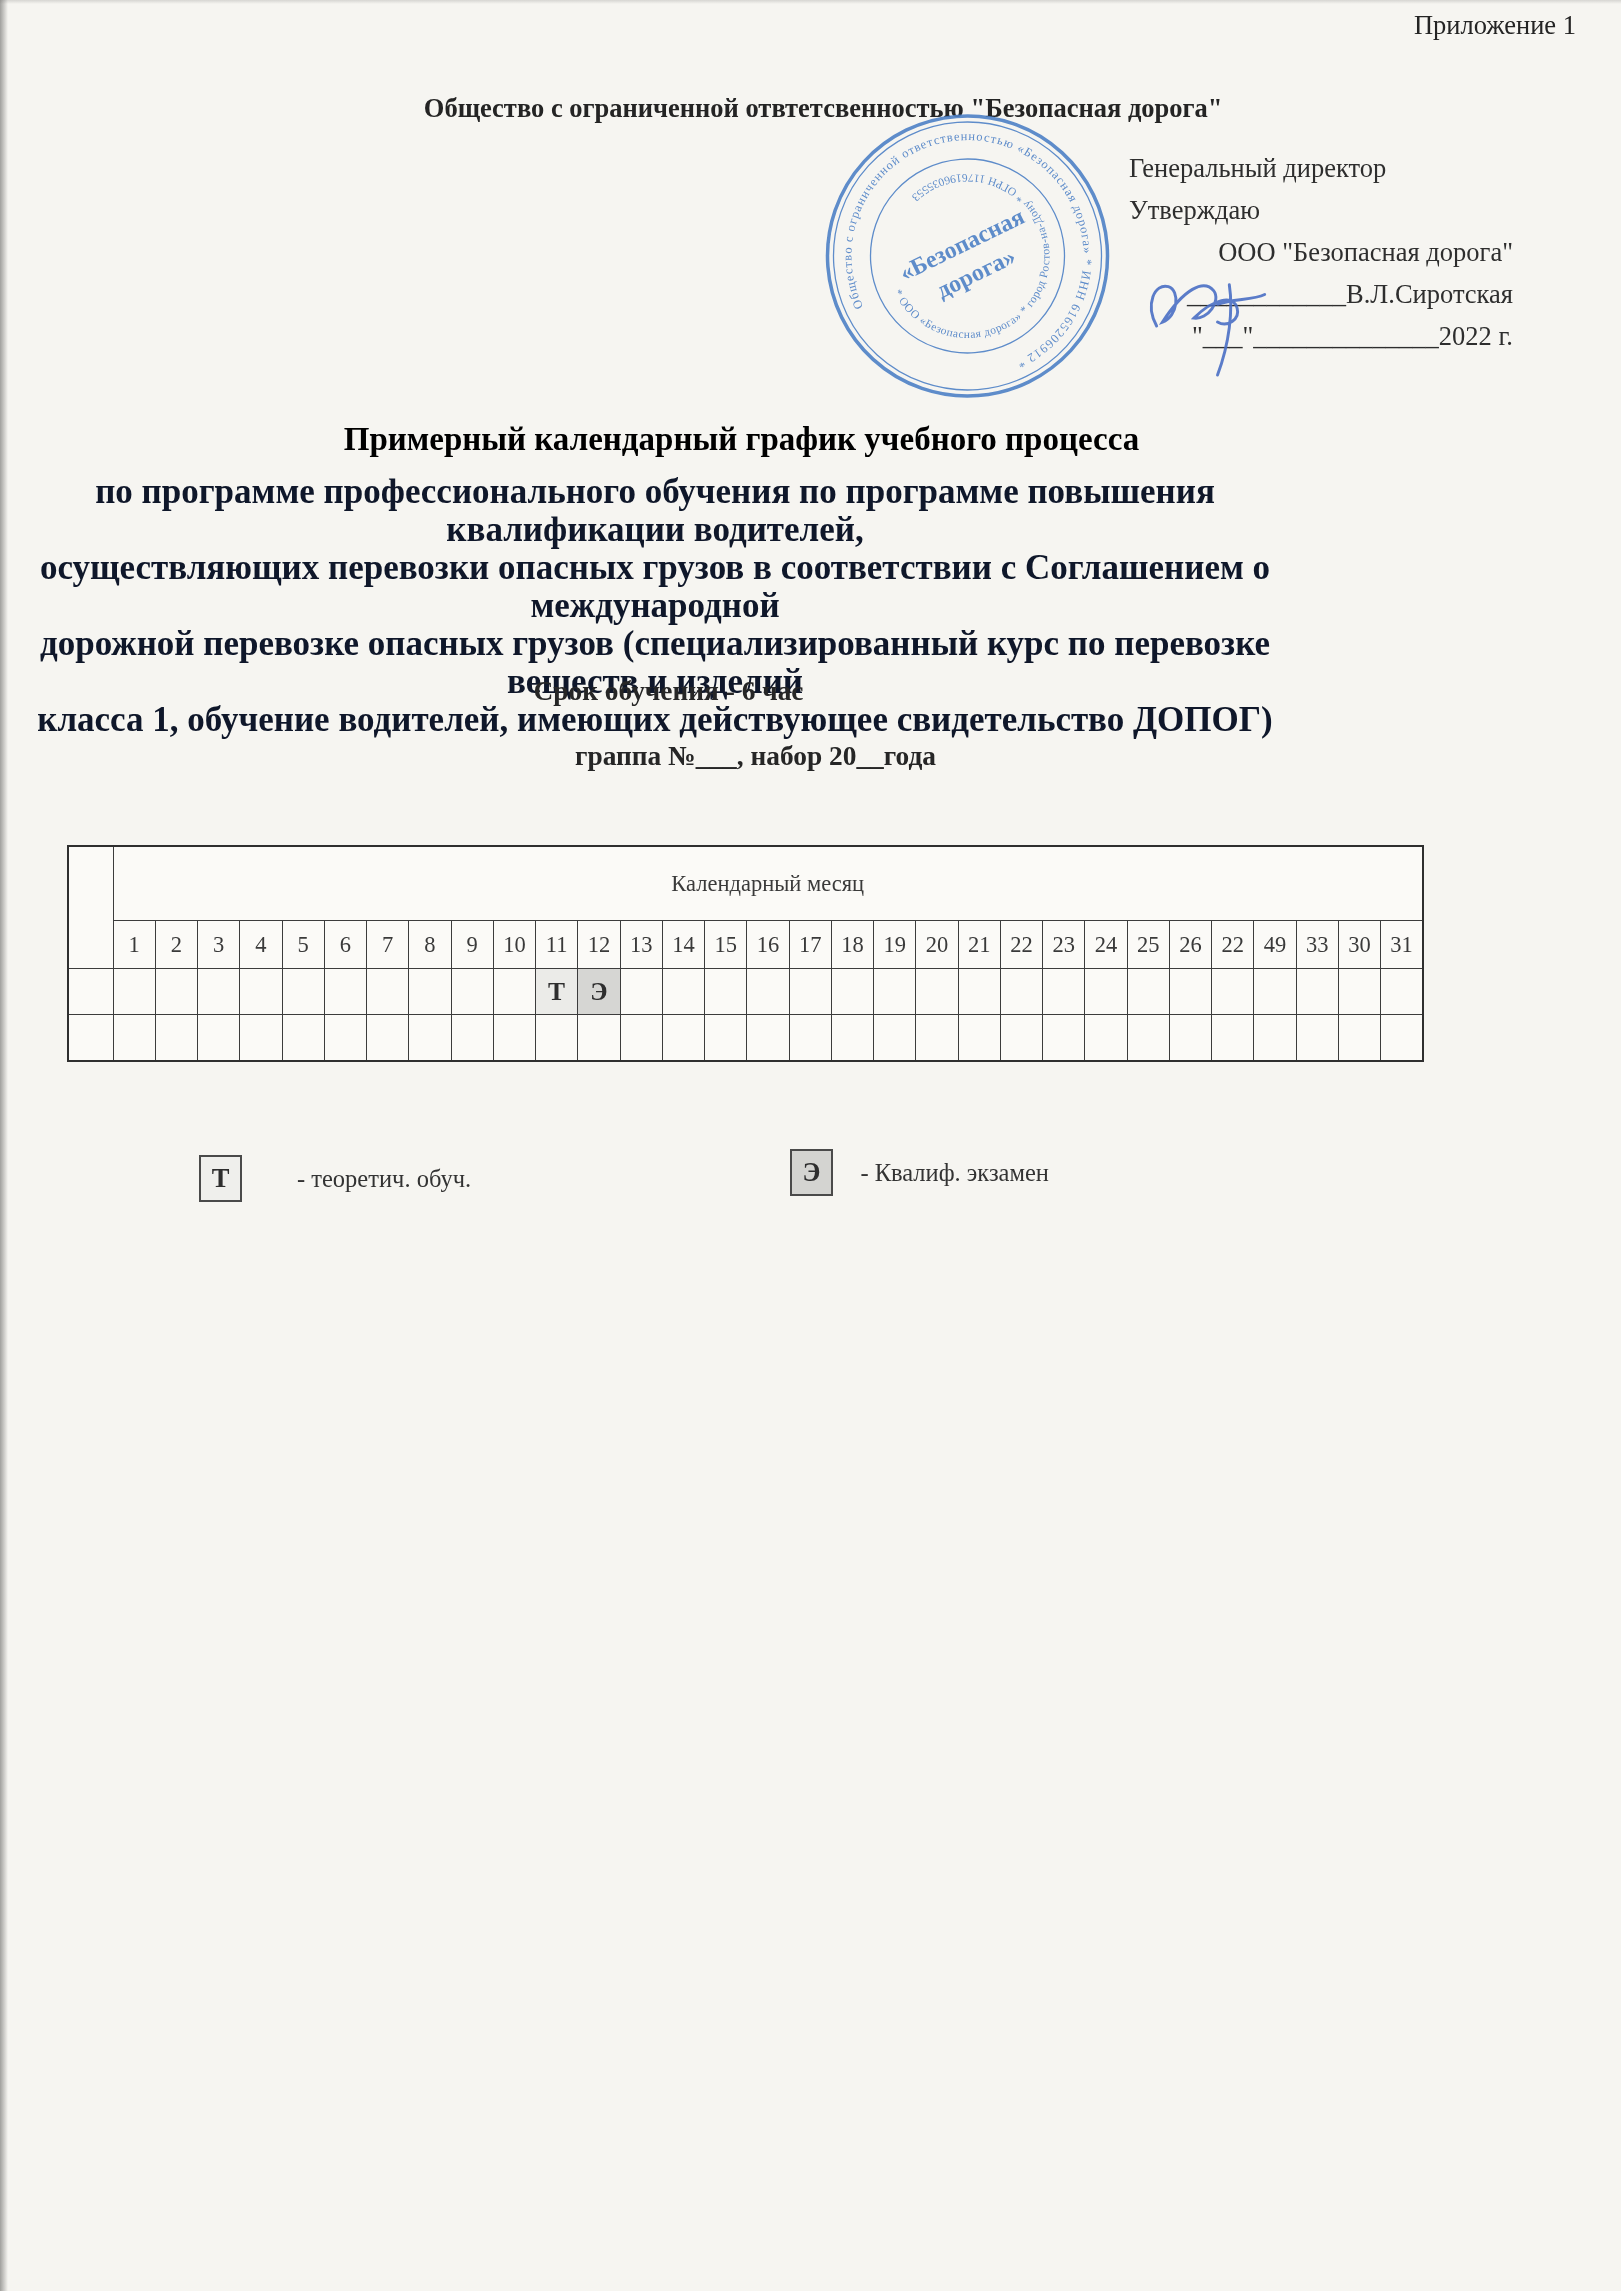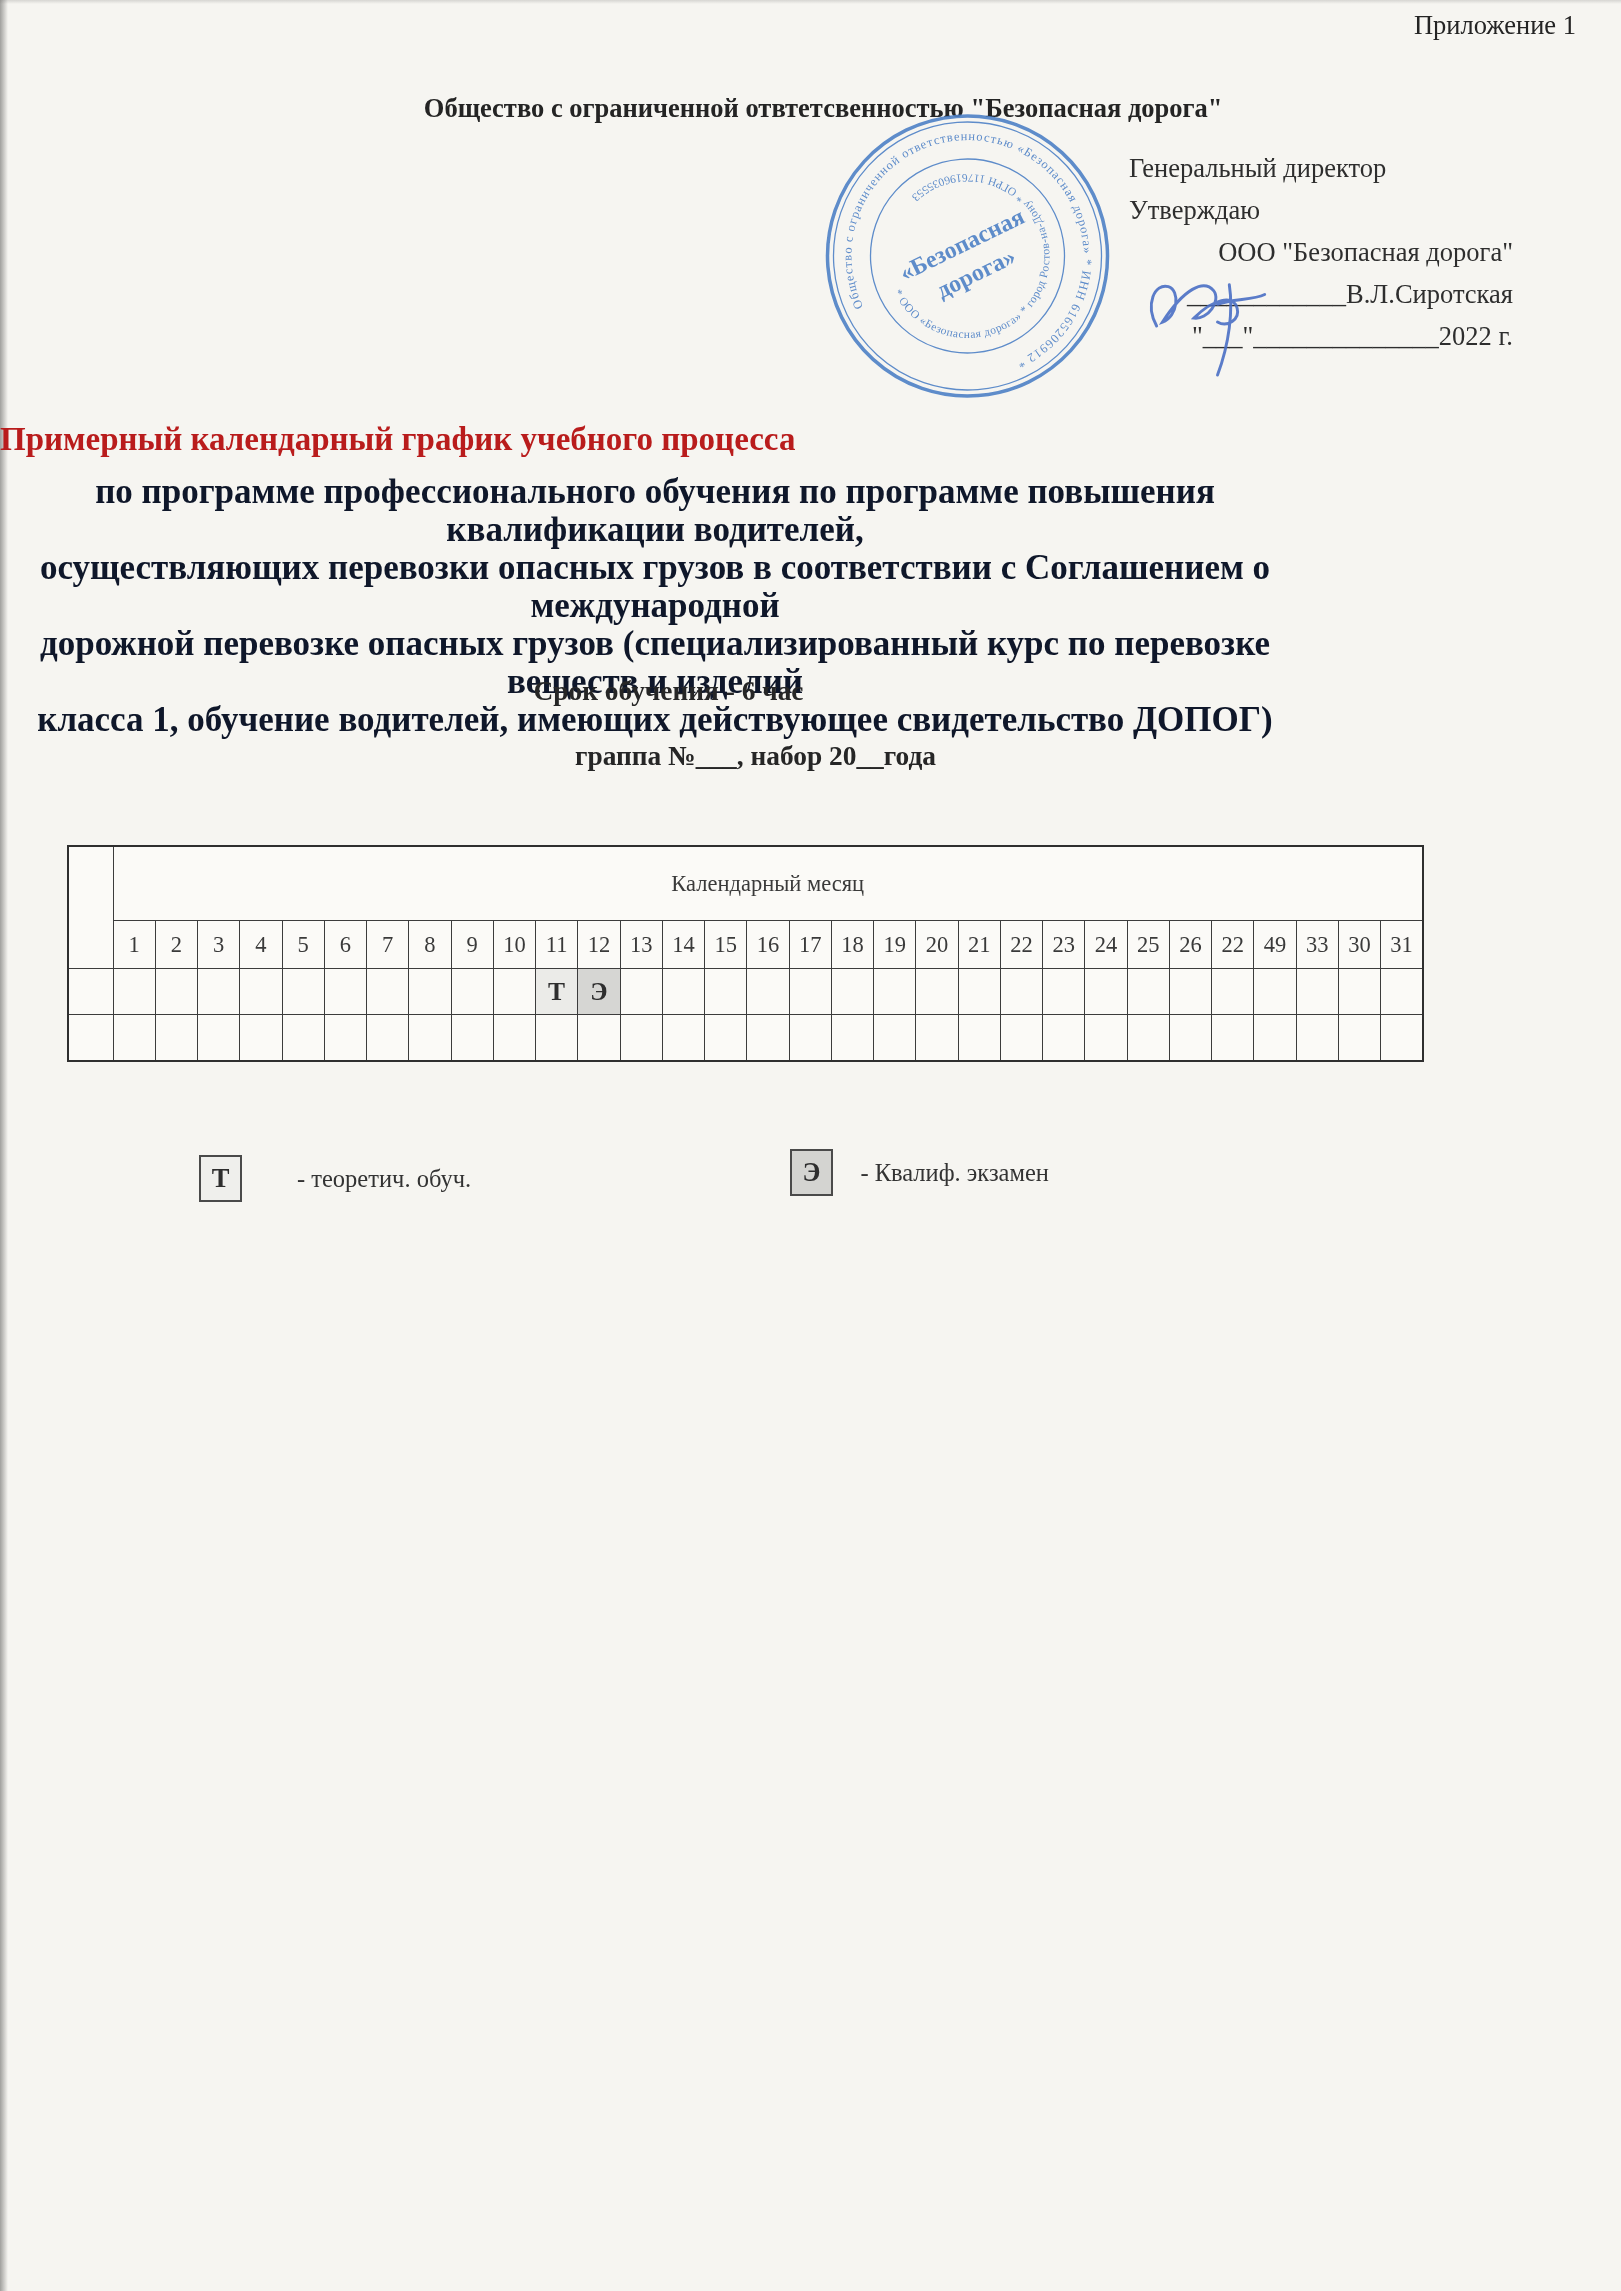--- a/index.html
+++ b/index.html
@@ -38,21 +38,21 @@
     position:absolute;left:806px;top:106px;width:323px;height:300px;
     transform:rotate(-26deg);
     opacity:.88;
   }
   .signature{
     position:absolute;left:1135px;top:265px;width:167px;height:118px;
     z-index:5;
   }
   .doc-title{
     position:absolute;top:421px;left:0;width:1483px;
-    text-align:left;font-size:33px;font-weight:bold;color:#b91c1c;
+    text-align:center;font-size:33px;font-weight:bold;color:#000000;
   }
   .subtitle{
     position:absolute;top:473px;left:0;width:1310px;
     text-align:center;font-size:35px;font-weight:bold;line-height:38px;color:#0f172a;
   }
   .duration-line{
     position:absolute;top:676px;left:0;width:1337px;
     text-align:center;font-size:27.4px;font-weight:bold;color:#262626;
   }
   .group-line{

